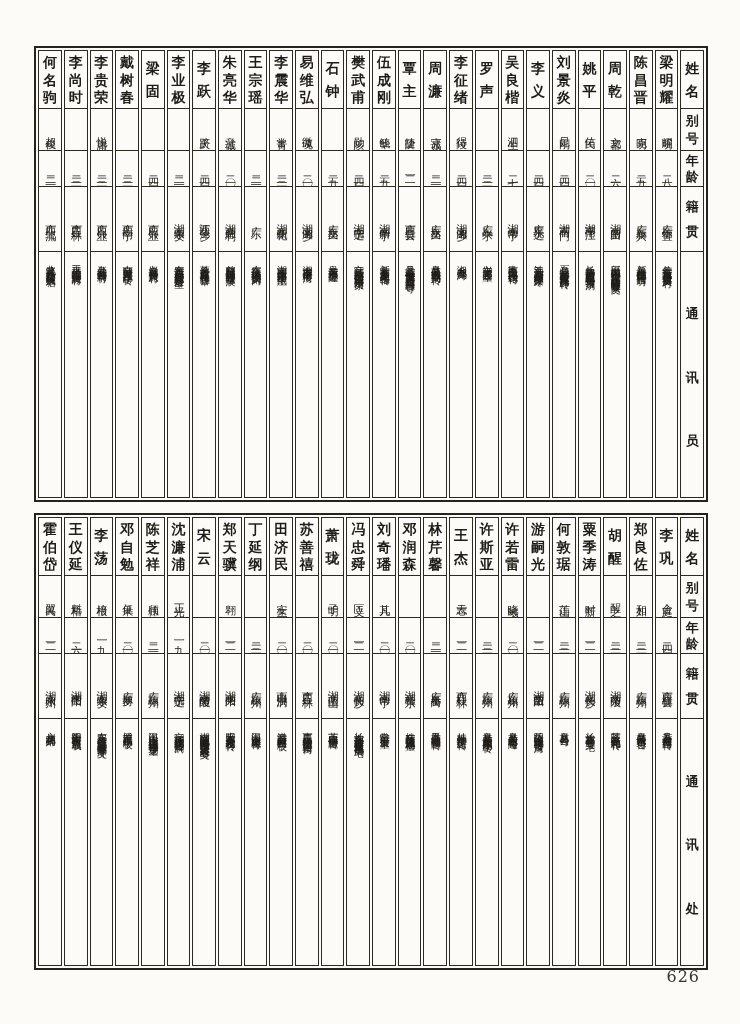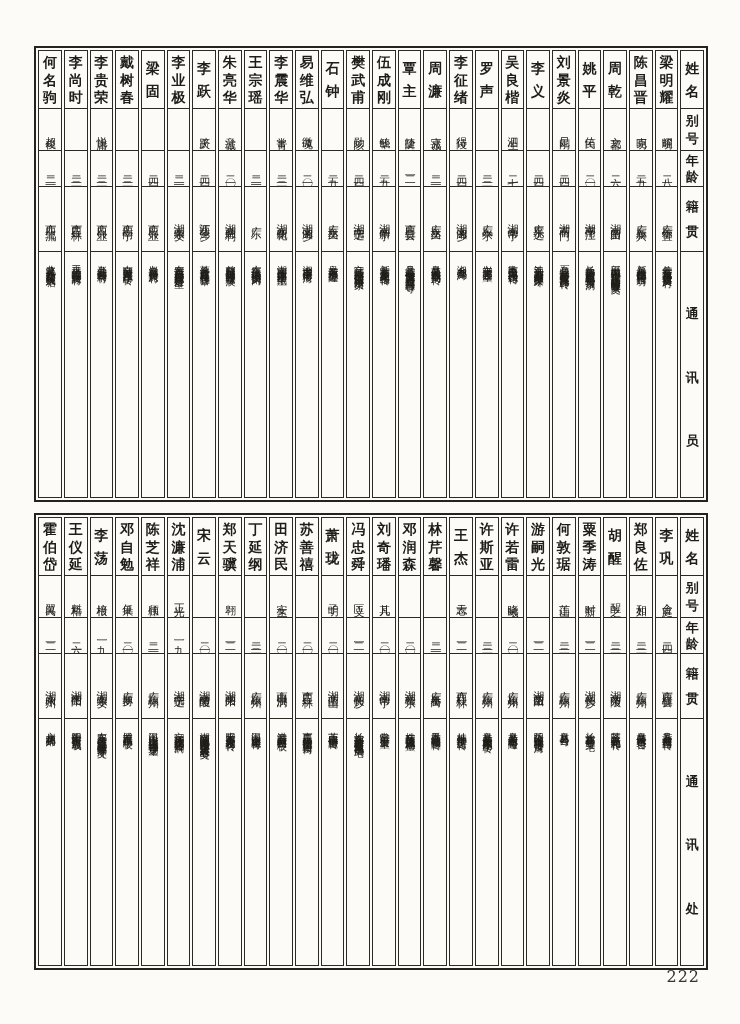--- a/index.html
+++ b/index.html
@@ -1192,14 +1192,14 @@
             <div class="cell origin-cell">
               <div class="vtext">湖南永州</div>
             </div>
             <div class="cell addr-cell">
               <div class="vtext">永州花桥邮局</div>
             </div>
           </div>
         </div>
     </div>
   </div>
-  <div class="page-number">222</div>
+  <div class="page-number">626</div>
 </div>
 
 </body></html>

